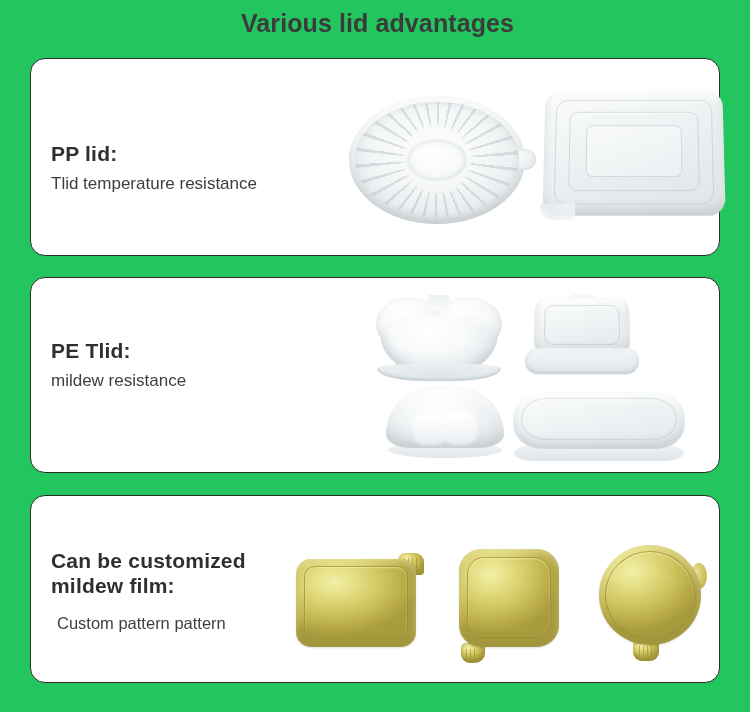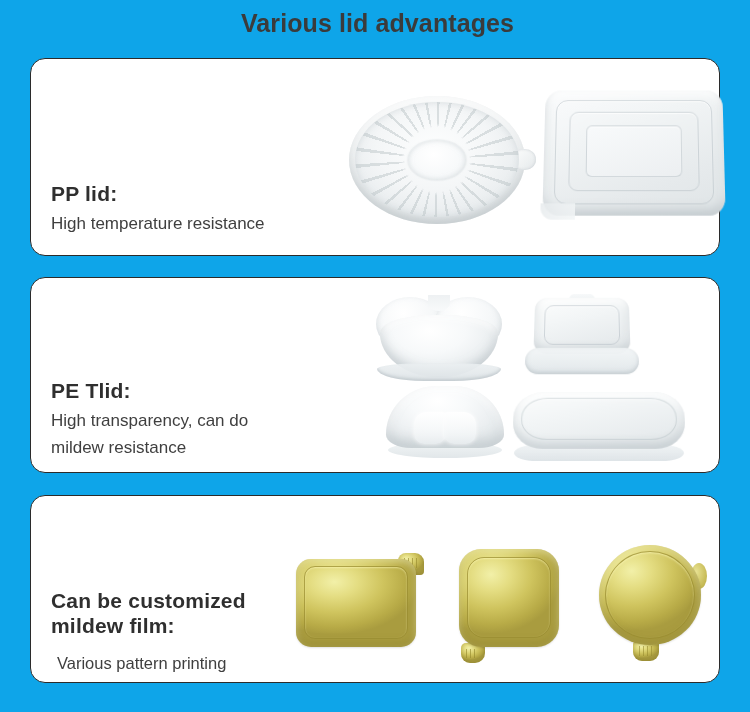--- a/index.html
+++ b/index.html
@@ -14,21 +14,21 @@
     position: relative;
     overflow: hidden;
     font-family: "Liberation Sans", sans-serif;
     -webkit-font-smoothing: antialiased;
   }
 
   #page {
     position: relative;
     width: 750px;
     height: 712px;
-    background: #0ea5e9;
+    background: #22c55e;
   }
 
   
   .page-title {
     position: absolute;
     left: 0;
     top: 9px;
     width: 755px;
     text-align: center;
     font-size: 25px;
@@ -50,21 +50,20 @@
   #card-pp  { top: 58px;  height: 198px; }
   #card-pe  { top: 277px; height: 196px; }
   #card-gold{ top: 495px; height: 188px; }
 
   
   .card-text {
     position: absolute;
     left: 20px;
     width: 300px;
     color: #3a3a3a;
-    margin-top: 40px;
   }
   .card-head {
     font-size: 21px;
     font-weight: bold;
     color: #2f2f2f;
     line-height: 25px;
     letter-spacing: 0.2px;
   }
   .card-sub {
     font-size: 17px;
@@ -446,21 +445,21 @@
 <body>
 
 <div id="page">
 
   <div class="page-title">Various lid advantages</div>
 
   <div class="card" id="card-pp">
 
     <div class="card-text" id="text-pp">
       <div class="card-head">PP lid:</div>
-      <div class="card-sub">High temperature resistance</div>
+      <div class="card-sub">Tlid temperature resistance</div>
     </div>
 
     <div class="products">
 
       <div class="prod" id="prod-pp-round">
         <div class="lid-round-rib">
           <div class="tab"></div>
           <div class="rim">
             <div class="ribs"></div>
           </div>
@@ -478,21 +477,20 @@
       </div>
 
     </div>
   </div>
 
   <div class="card" id="card-pe">
 
     <div class="card-text" id="text-pe">
       <div class="card-head">PE Tlid:</div>
       <div class="card-sub">
-        <div>High transparency, can do</div>
         <div>mildew resistance</div>
       </div>
     </div>
 
     <div class="products">
 
       <div class="prod" id="prod-pe-heart">
         <div class="lid-heart">
           <div class="lobe-l"></div>
           <div class="lobe-r"></div>
@@ -534,21 +532,21 @@
     </div>
   </div>
 
   <div class="card" id="card-gold">
 
     <div class="card-text" id="text-gold">
       <div class="card-head">
         <div>Can be customized</div>
         <div>mildew film:</div>
       </div>
-      <div class="card-sub">Various pattern printing</div>
+      <div class="card-sub">Custom pattern pattern</div>
     </div>
 
     <div class="products">
 
       <div class="prod" id="prod-gold-rect">
         <div class="lid-gold-rect">
           <div class="tab gold-surface"></div>
           <div class="face gold-surface">
             <div class="emboss"></div>
           </div>

